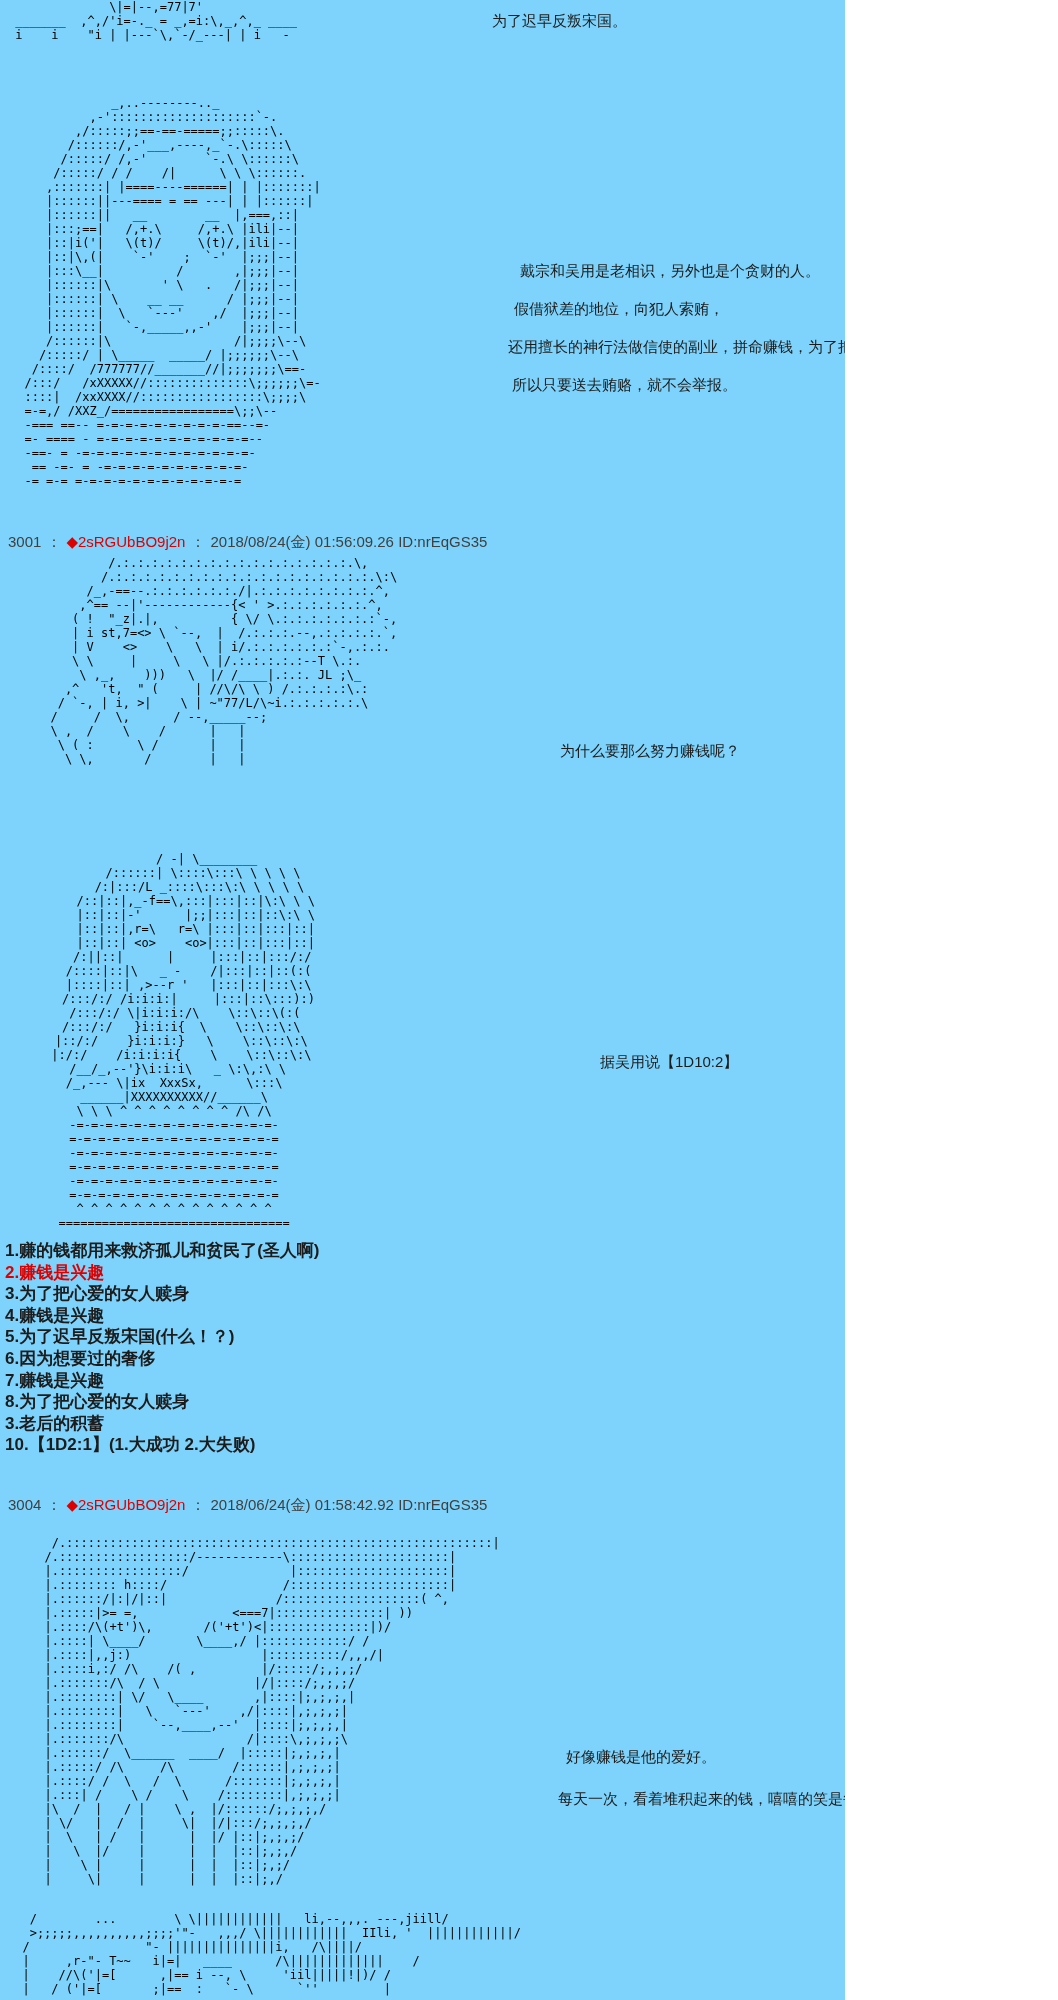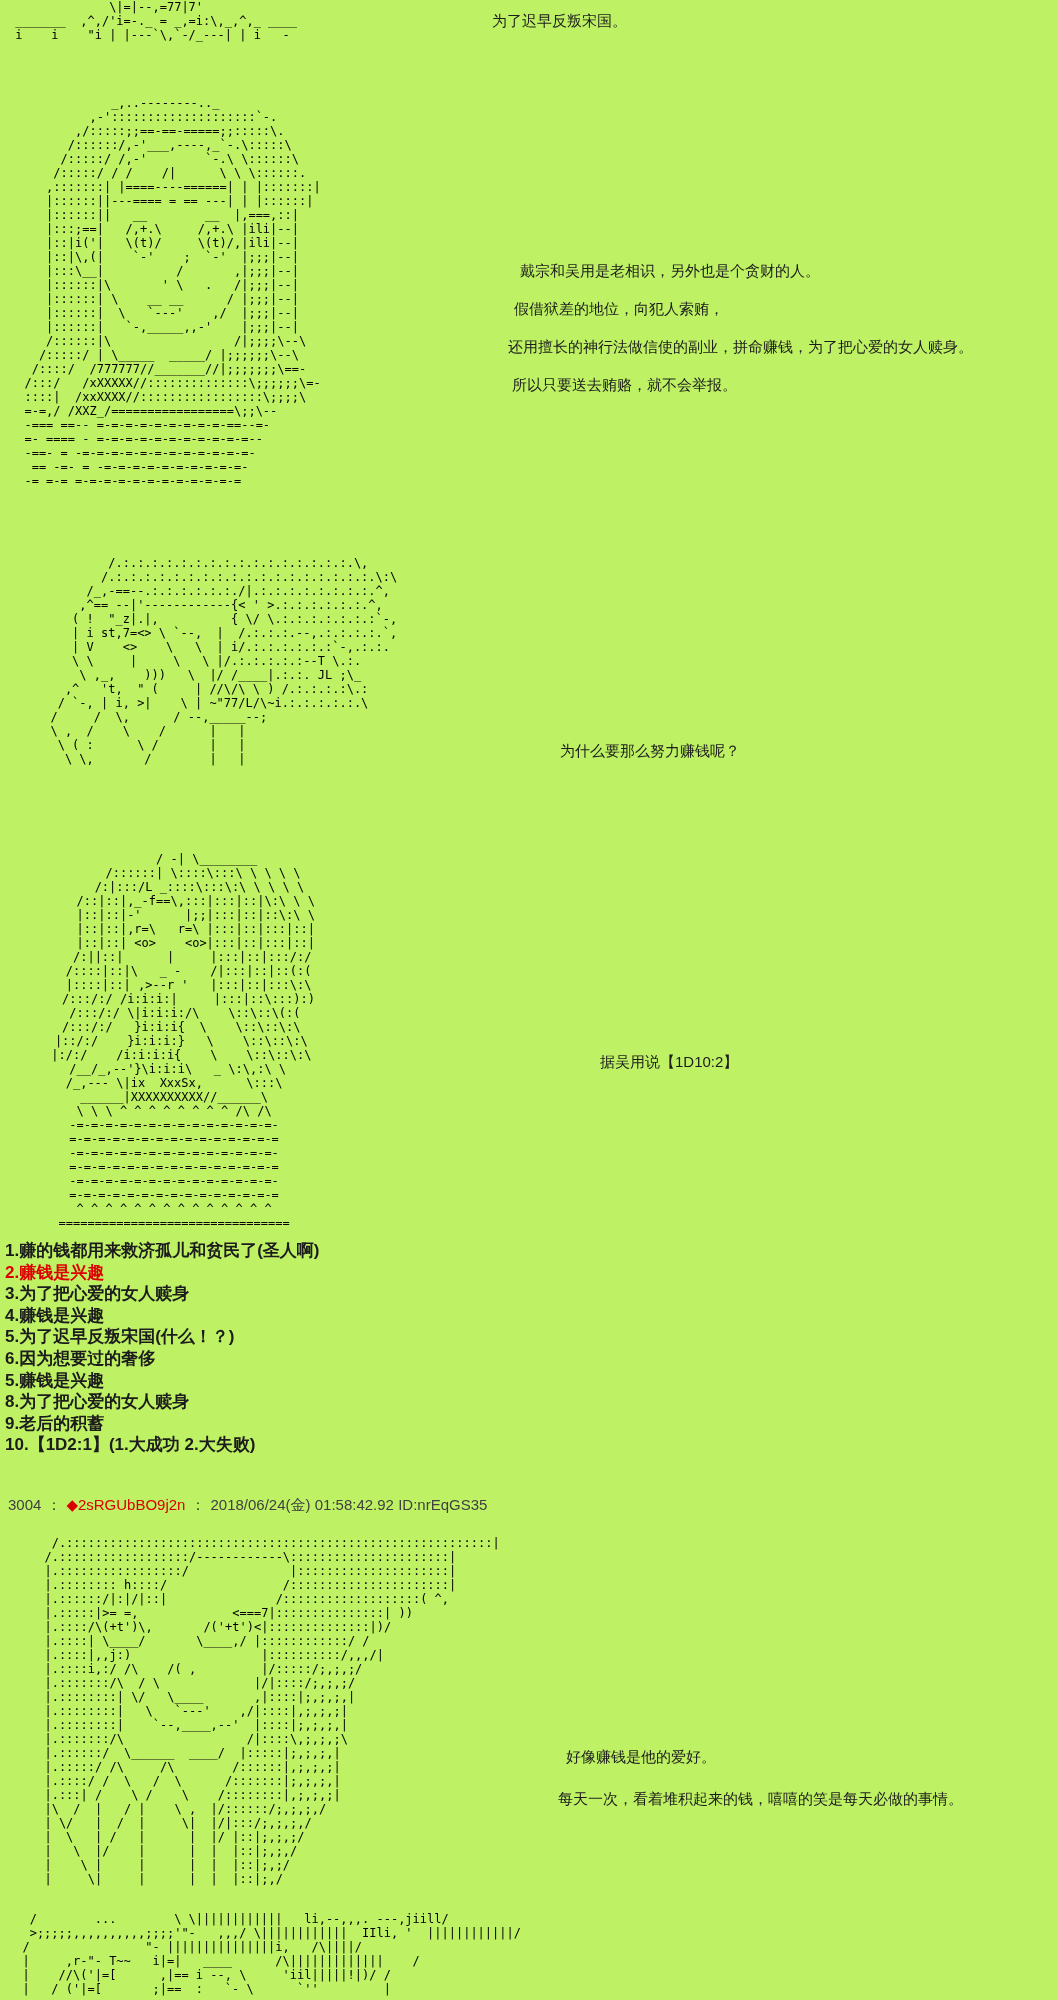--- a/index.html
+++ b/index.html
@@ -1,16 +1,16 @@
 <!DOCTYPE html>
 <html><head>
 <meta charset="utf-8">
 <style>
   html,body{margin:0;padding:0;background:#ffffff;}
-  #canvas{position:relative;width:1058px;height:2000px;background:#bef264;overflow:hidden;
+  #canvas{position:relative;width:845px;height:2000px;background:#7dd3fc;overflow:hidden;
           font-family:"Liberation Sans","DejaVu Sans",sans-serif;color:#1c1c1c;}
   .aa{position:absolute;margin:0;font-family:"DejaVu Sans Mono","Liberation Mono",monospace;
       font-size:12px;line-height:14px;color:#000;white-space:pre;letter-spacing:0;}
   .txt{position:absolute;font-size:15px;color:#1c1c1c;white-space:nowrap;}
   .post-header{position:absolute;font-size:15px;color:#404040;white-space:nowrap;}
   .post-header .sep{margin:0 5px;}
   .trip{color:#dd0000;}
   .dice-list{position:absolute;font-size:17px;color:#1c1c1c;font-weight:bold;}
   .dice-list .row{height:21.6px;line-height:21.6px;white-space:nowrap;}
   .red{color:#dd0000;}
@@ -53,20 +53,23 @@
   =- ==== - =-=-=-=-=-=-=-=-=-=-=--
   -==- = -=-=-=-=-=-=-=-=-=-=-=-=-
    == -=- = -=-=-=-=-=-=-=-=-=-=-
   -= =-= =-=-=-=-=-=-=-=-=-=-=-=</pre>
 
   <div class="txt" style="left:520px;top:262px;">戴宗和吴用是老相识，另外也是个贪财的人。</div>
   <div class="txt" style="left:514px;top:300px;">假借狱差的地位，向犯人索贿，</div>
   <div class="txt" style="left:508px;top:338px;">还用擅长的神行法做信使的副业，拼命赚钱，为了把心爱的女人赎身。</div>
   <div class="txt" style="left:512px;top:376px;">所以只要送去贿赂，就不会举报。</div>
 
+  <div class="post-header" style="left:8px;top:533px;">
+    <span>3001</span><span class="sep">：</span><span class="trip">◆2sRGUbBO9j2n</span><span class="sep">：</span><span>2018/08/24(金) 01:56:09.26</span>&nbsp;<span>ID:nrEqGS35</span>
+  </div>
 
   <pre class="aa" style="left:36px;top:556px;">          /.:.:.:.:.:.:.:.:.:.:.:.:.:.:.:.:.\,
          /.:.:.:.:.:.:.:.:.:.:.:.:.:.:.:.:.:.:.\:\
        /_,-==--.:.:.:.:.:.:./|.:.:.:.:.:.:.:.:.^,
       ,^== --|'------------{&lt; ' &gt;.:.:.:.:.:.:.^,
      ( !  "_z|.|,          { \/ \.:.:.:.:.:.:.:`-,
      | i st,7=&lt;&gt; \ `--,  |  /.:.:.:.--,.:.:.:.:.`,
      | V    &lt;&gt;    \   \  | i/.:.:.:.:.:.:`-,.:.:.
      \ \     |     \   \ |/.:.:.:.:.:--T \.:.
       \ ,_,    )))   \  |/ /____|.:.:. JL ;\_
@@ -109,23 +112,23 @@
 
   <div class="txt" style="left:600px;top:1053px;">据吴用说【1D10:2】</div>
 
   <div class="dice-list" style="left:5px;top:1240px;">
     <div class="row">1.赚的钱都用来救济孤儿和贫民了(圣人啊)</div>
     <div class="row red">2.赚钱是兴趣</div>
     <div class="row">3.为了把心爱的女人赎身</div>
     <div class="row">4.赚钱是兴趣</div>
     <div class="row">5.为了迟早反叛宋国(什么！？)</div>
     <div class="row">6.因为想要过的奢侈</div>
-    <div class="row">5.赚钱是兴趣</div>
+    <div class="row">7.赚钱是兴趣</div>
     <div class="row">8.为了把心爱的女人赎身</div>
-    <div class="row">9.老后的积蓄</div>
+    <div class="row">3.老后的积蓄</div>
     <div class="row">10.【1D2:1】(1.大成功 2.大失败)</div>
   </div>
 
   <div class="post-header" style="left:8px;top:1496px;">
     <span>3004</span><span class="sep">：</span><span class="trip">◆2sRGUbBO9j2n</span><span class="sep">：</span><span>2018/06/24(金) 01:58:42.92</span>&nbsp;<span>ID:nrEqGS35</span>
   </div>
 
   <pre class="aa" style="left:30px;top:1536px;">   /.:::::::::::::::::::::::::::::::::::::::::::::::::::::::::::|
   /.::::::::::::::::::/------------\::::::::::::::::::::::|
   |.:::::::::::::::::/              |:::::::::::::::::::::|

